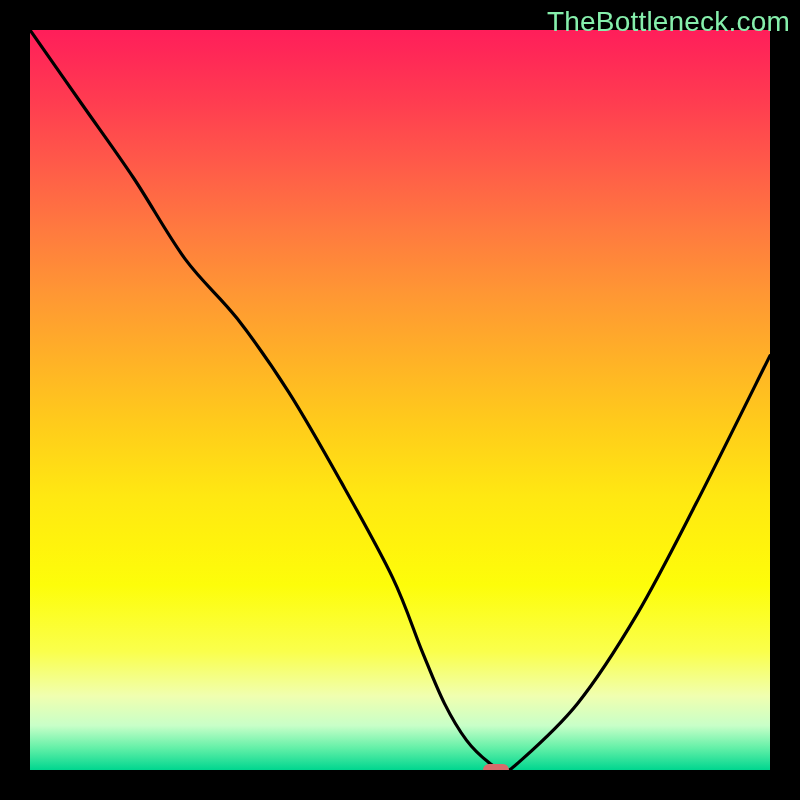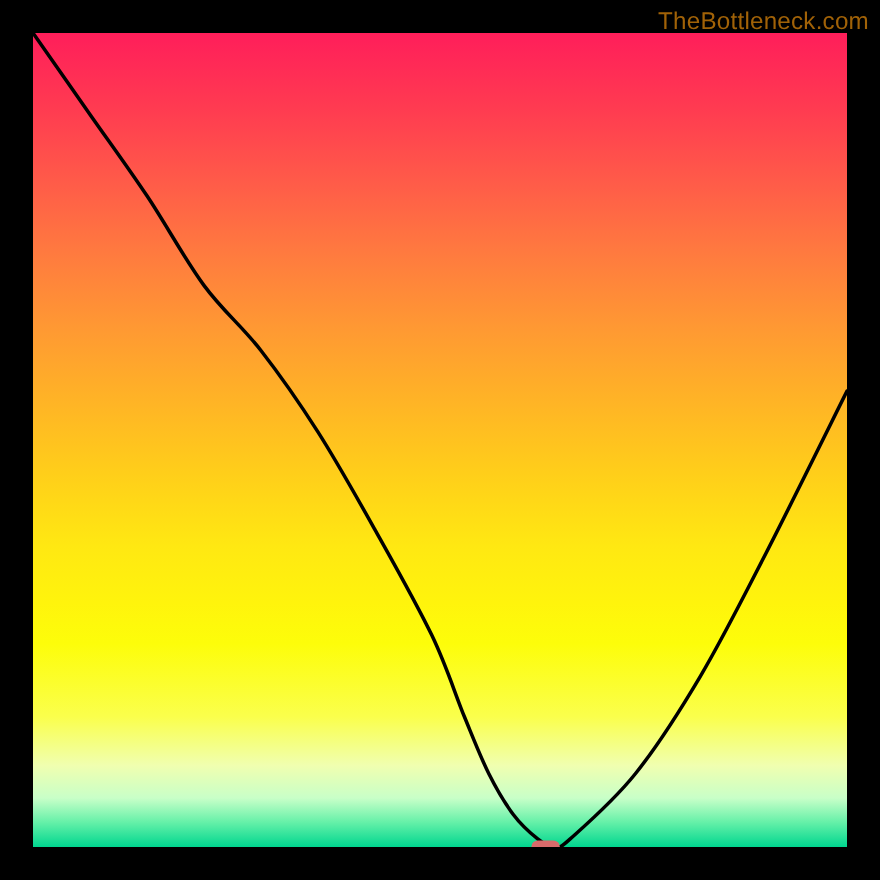--- a/index.html
+++ b/index.html
@@ -14,23 +14,23 @@
     position: relative;
     width: 800px;
     height: 800px;
     background: #000;
   }
   .watermark {
     position: absolute;
     top: 6px;
     right: 10px;
     font-family: Arial, Helvetica, sans-serif;
-    font-size: 22px;
+    font-size: 28px;
     font-weight: 500;
-    color: #a16207;
+    color: #86efac;
     letter-spacing: 0.2px;
     z-index: 10;
   }
   .plotframe {
     position: absolute;
     left: 30px;
     top: 30px;
     width: 740px;
     height: 740px;
     background: linear-gradient(

